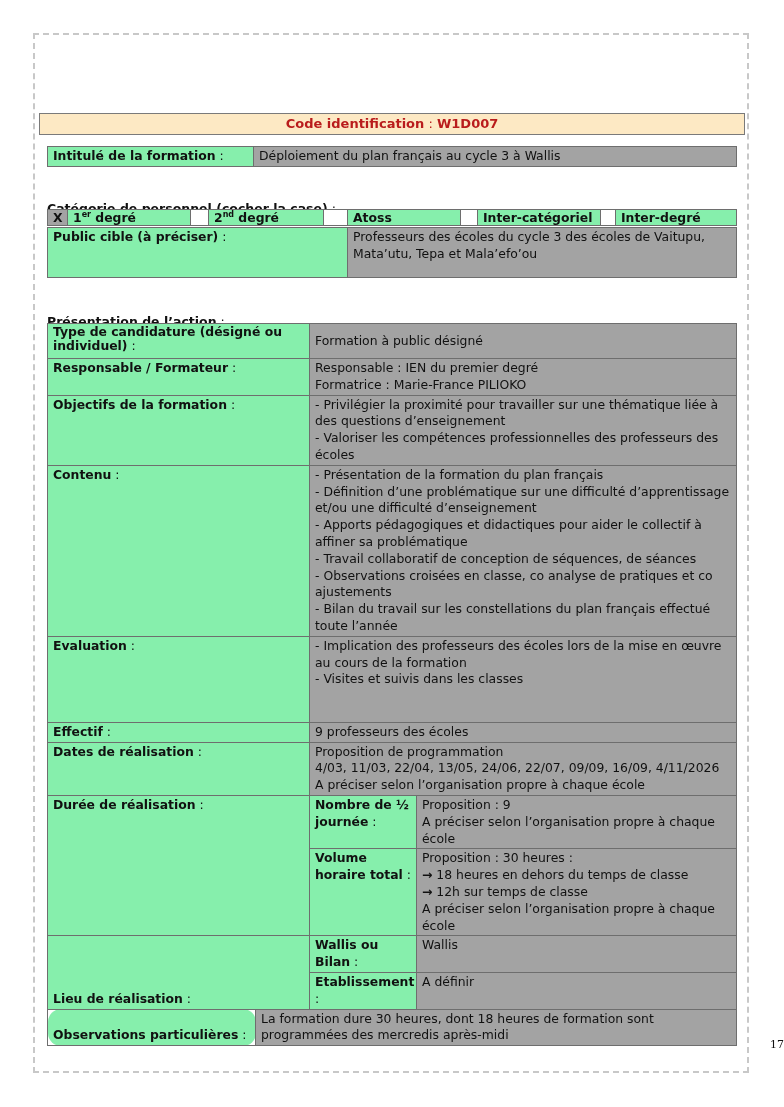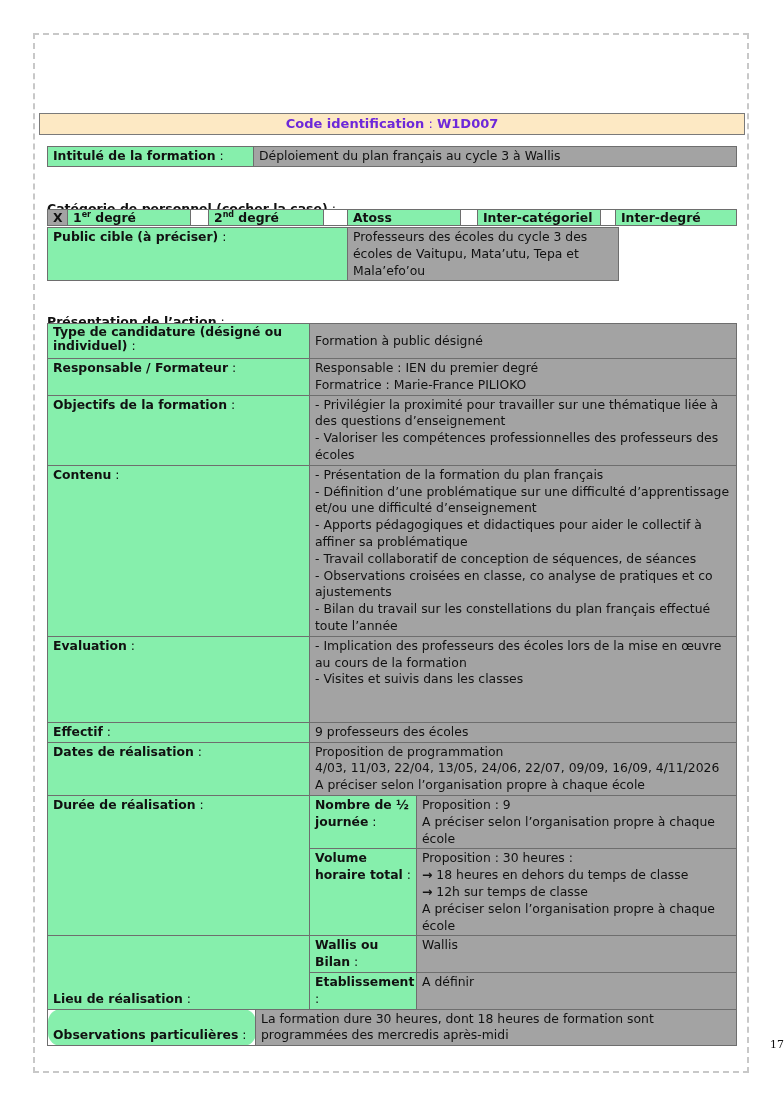--- a/index.html
+++ b/index.html
@@ -9,21 +9,21 @@
            border: 2px dashed #c8c8c8; box-sizing: border-box; }
   .abs { position: absolute; }
   table { border-collapse: collapse; table-layout: fixed; }
   td { border: 1px solid #6e6e6e; padding: 1px 5px; vertical-align: top;
        font-size: 12.4px; line-height: 16.8px; }
   .lbl { background: #86efac; }
   .lbl b { font-weight: bold; }
   .val { background: #a3a3a3; }
   .code-box { left: 39px; top: 113px; width: 706px; height: 22px;
               background: #fde9c4; border: 1px solid #7a7a7a; box-sizing: border-box;
-              text-align: center; font-size: 13px; line-height: 20px; font-weight: bold; color: #6d28d9; }
+              text-align: center; font-size: 13px; line-height: 20px; font-weight: bold; color: #b91c1c; }
   .code-box span.colon { font-weight: normal; }
   .section-title { font-size: 12.5px; font-weight: bold; text-decoration: underline; margin-top: 8px; }
   .section-title .colon { font-weight: normal; text-decoration: none; }
   .cat td { font-size: 12.4px; line-height: 15px; padding: 0 5px; font-weight: bold; }
   .cat td.blank { background: #fff; }
   sup { font-size: 8px; line-height: 0; }
   .page-num { left: 0; width: 784px; top: 1038px; text-align: right; font-size: 11px;
               font-family: "DejaVu Serif", serif; }
   .pre { white-space: pre-line; }
   .arrow { font-weight: bold; }
@@ -73,21 +73,21 @@
     <td class="lbl"><span>2</span><sup>nd</sup><span> degré</span></td>
     <td class="blank"></td>
     <td class="lbl">Atoss</td>
     <td class="blank"></td>
     <td class="lbl">Inter-catégoriel</td>
     <td class="blank"></td>
     <td class="lbl">Inter-degré</td>
   </tr>
 </tbody>
   </table>
-<table class="abs" style="left:47px; top:227px; width:572px;">
+<table class="abs" style="left:47px; top:227px; width:690px;">
   <colgroup>
       <col style="width:300px">
       <col>
     </colgroup>
   <tbody>
       <tr style="height:50px">
     <td class="lbl"><b>Public cible (à préciser)</b><span> :</span></td>
     <td class="val">Professeurs des écoles du cycle 3 des écoles de Vaitupu, Mata’utu, Tepa et Mala’efo’ou</td>
   </tr>
 </tbody>

